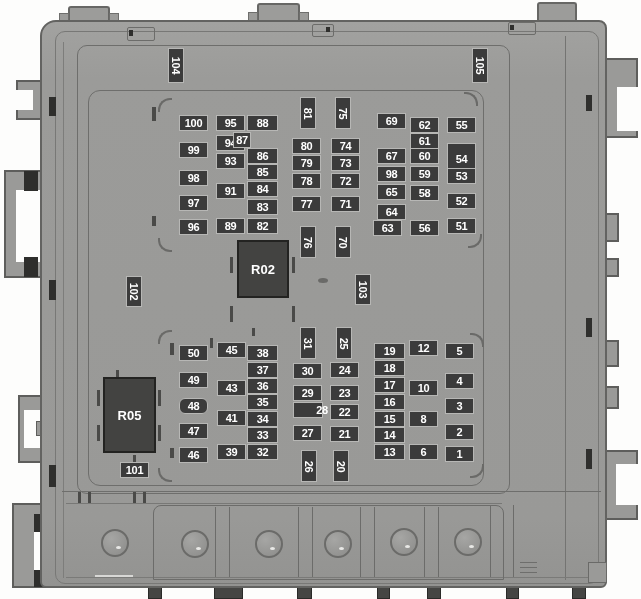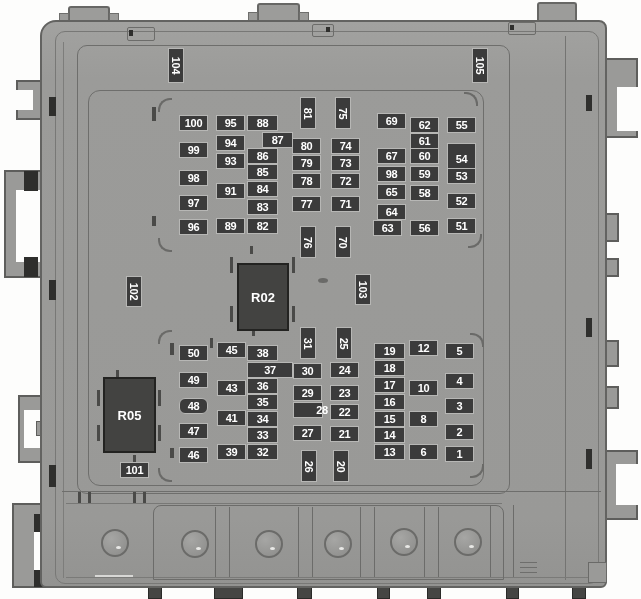--- a/index.html
+++ b/index.html
@@ -152,21 +152,21 @@
   <div class="circle" style="left:324px;top:530px;">
       <span class="speck"></span>
     </div>
   <div class="circle" style="left:390px;top:528px;">
       <span class="speck"></span>
     </div>
   <div class="circle" style="left:454px;top:528px;">
       <span class="speck"></span>
     </div>
 
-  <div class="relay" style="left:237px;top:263px;width:52px;height:68px;">
+  <div class="relay" style="left:237px;top:240px;width:52px;height:58px;">
     <span>R02</span>
   </div>
   <div class="relay" style="left:103px;top:377px;width:53px;height:76px;">
     <span>R05</span>
   </div>
 
   <div id="labels-layer">
       <div class="fl" style="left: 179px; top: 115px; width: 29px; height: 16px;">
         <span>100</span>
       </div>
@@ -193,21 +193,21 @@
       </div>
       <div class="fl" style="left: 216px; top: 183px; width: 29px; height: 16px;">
         <span>91</span>
       </div>
       <div class="fl" style="left: 216px; top: 218px; width: 29px; height: 16px;">
         <span>89</span>
       </div>
       <div class="fl" style="left: 247px; top: 115px; width: 31px; height: 16px;">
         <span>88</span>
       </div>
-      <div class="fl" style="left: 262px; top: 132px; width: 31px; height: 16px;">
+      <div class="fl" style="left: 233px; top: 132px; width: 18px; height: 16px;">
         <span>87</span>
       </div>
       <div class="fl" style="left: 247px; top: 148px; width: 31px; height: 16px;">
         <span>86</span>
       </div>
       <div class="fl" style="left: 247px; top: 164px; width: 31px; height: 16px;">
         <span>85</span>
       </div>
       <div class="fl" style="left: 247px; top: 181px; width: 31px; height: 16px;">
         <span>84</span>
@@ -328,21 +328,21 @@
       </div>
       <div class="fl" style="left: 217px; top: 410px; width: 29px; height: 16px;">
         <span>41</span>
       </div>
       <div class="fl" style="left: 217px; top: 444px; width: 29px; height: 16px;">
         <span>39</span>
       </div>
       <div class="fl" style="left: 247px; top: 345px; width: 31px; height: 16px;">
         <span>38</span>
       </div>
-      <div class="fl" style="left: 247px; top: 362px; width: 46px; height: 16px;">
+      <div class="fl" style="left: 247px; top: 362px; width: 31px; height: 16px;">
         <span>37</span>
       </div>
       <div class="fl" style="left: 247px; top: 378px; width: 31px; height: 16px;">
         <span>36</span>
       </div>
       <div class="fl" style="left: 247px; top: 394px; width: 31px; height: 16px;">
         <span>35</span>
       </div>
       <div class="fl" style="left: 247px; top: 411px; width: 31px; height: 16px;">
         <span>34</span>

